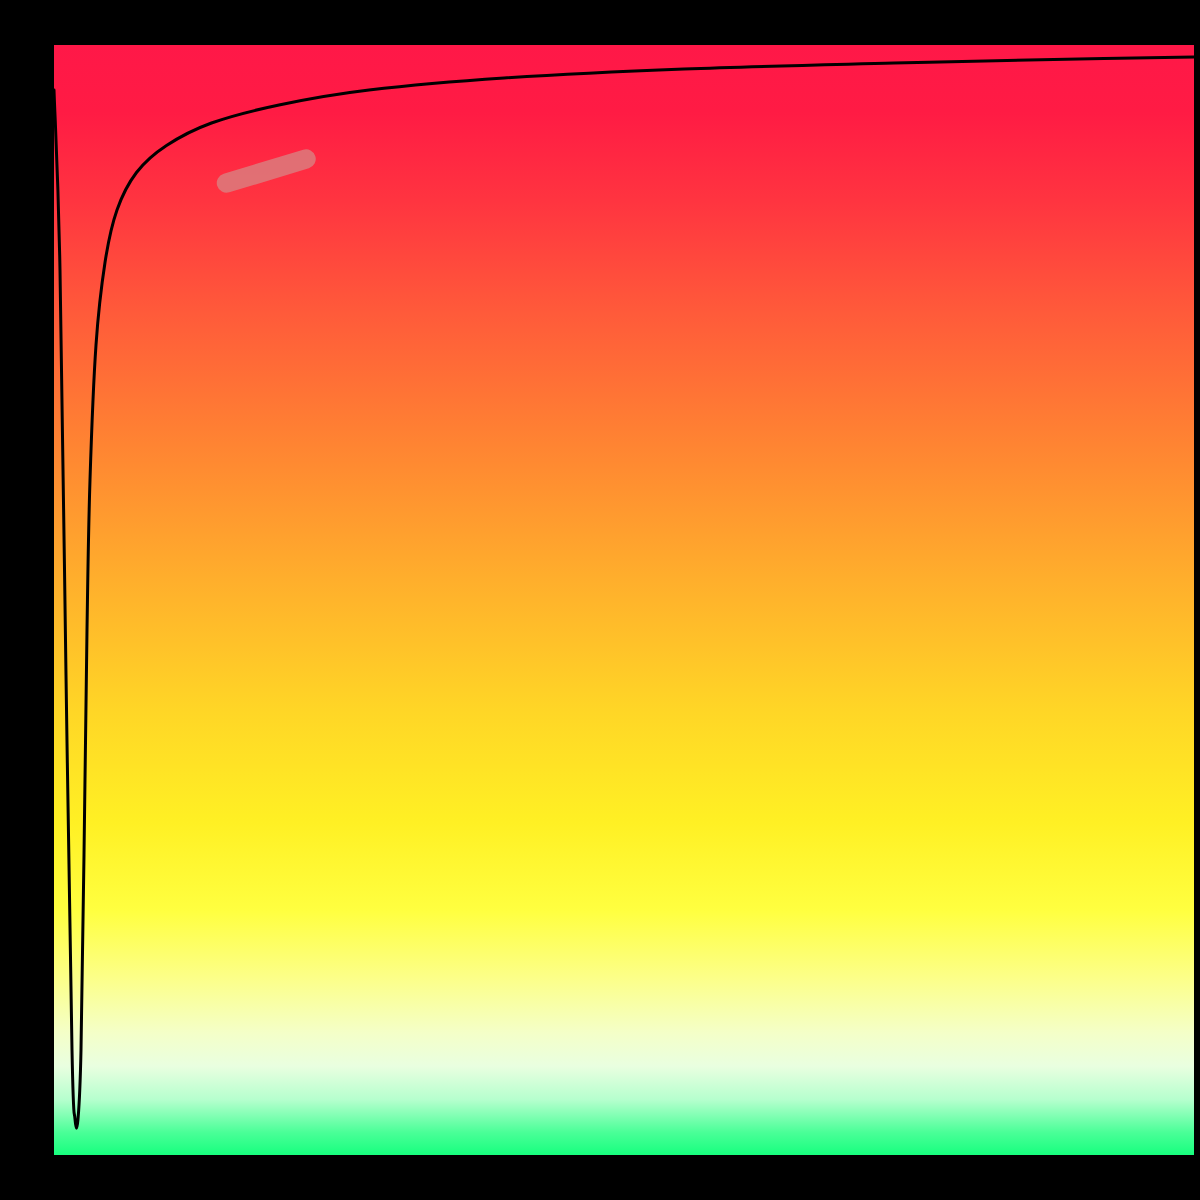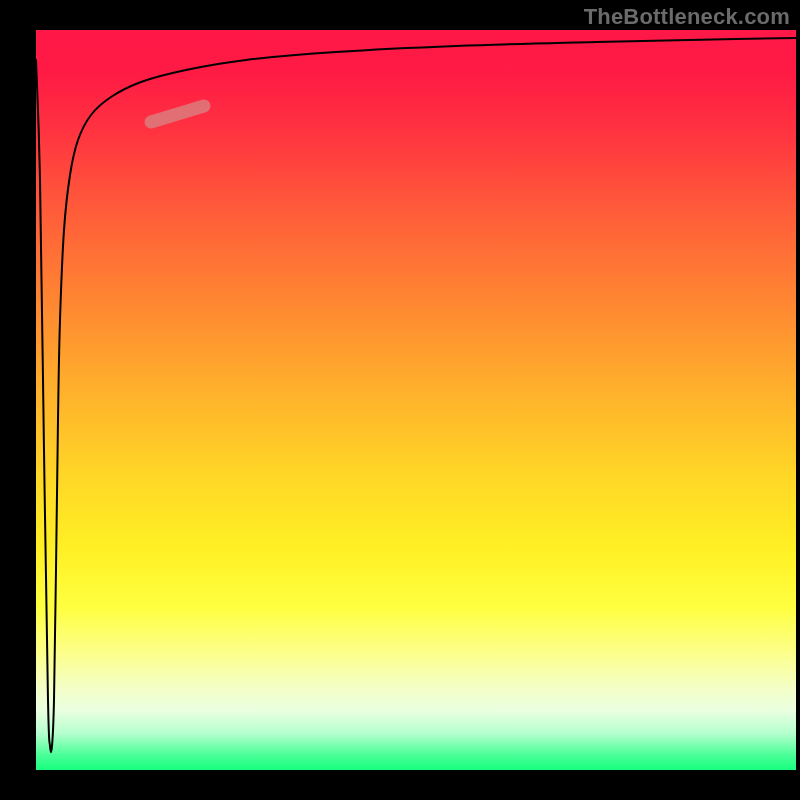--- a/index.html
+++ b/index.html
@@ -71,21 +71,20 @@
     fill: none;
     stroke-linecap: round;
     stroke-linejoin: round;
   }
 </style>
 </head>
 <body>
 
 <div class="frame">
 
-  <div class="attribution">TheBottleneck.com</div>
 
   <div class="plot-area">
     <div class="gradient"></div>
 
     <svg class="curve-svg" viewBox="0 0 760 740" preserveAspectRatio="none">
       <path class="highlight" d="M 115 92 L 168 76"></path>
       <path class="curve" d="M 0 30 C 0.7 51.6, 2.6 79.8, 4 150 C 5.4 220.2, 6.6 326.4, 8 420 C 9.4 513.6, 10.9 616.7, 12 670 C 13.1 723.3, 13.3 707.7, 14 716 C 14.7 724.3, 15.3 724.3, 16 716 C 16.7 707.7, 17.3 701.7, 18 670 C 18.7 638.3, 19.3 590.4, 20 540 C 20.7 489.6, 21.3 435.0, 22 390 C 22.7 345.0, 22.9 324.2, 24 290 C 25.1 255.8, 26.2 226.1, 28 200 C 29.8 173.9, 31.5 161.2, 34 145 C 36.5 128.8, 38.2 120.8, 42 110 C 45.8 99.2, 49.1 92.7, 55 85 C 60.9 77.3, 66.0 72.9, 75 67 C 84.0 61.1, 91.5 56.9, 105 52 C 118.5 47.1, 131.1 44.0, 150 40 C 168.9 36.0, 183.0 33.2, 210 30 C 237.0 26.8, 262.2 24.5, 300 22 C 337.8 19.5, 373.2 17.8, 420 16 C 466.8 14.2, 509.6 13.3, 560 12 C 610.4 10.7, 664.0 9.7, 700 9 C 736.0 8.3, 749.2 8.2, 760 8"></path>
     </svg>
   </div>
 

